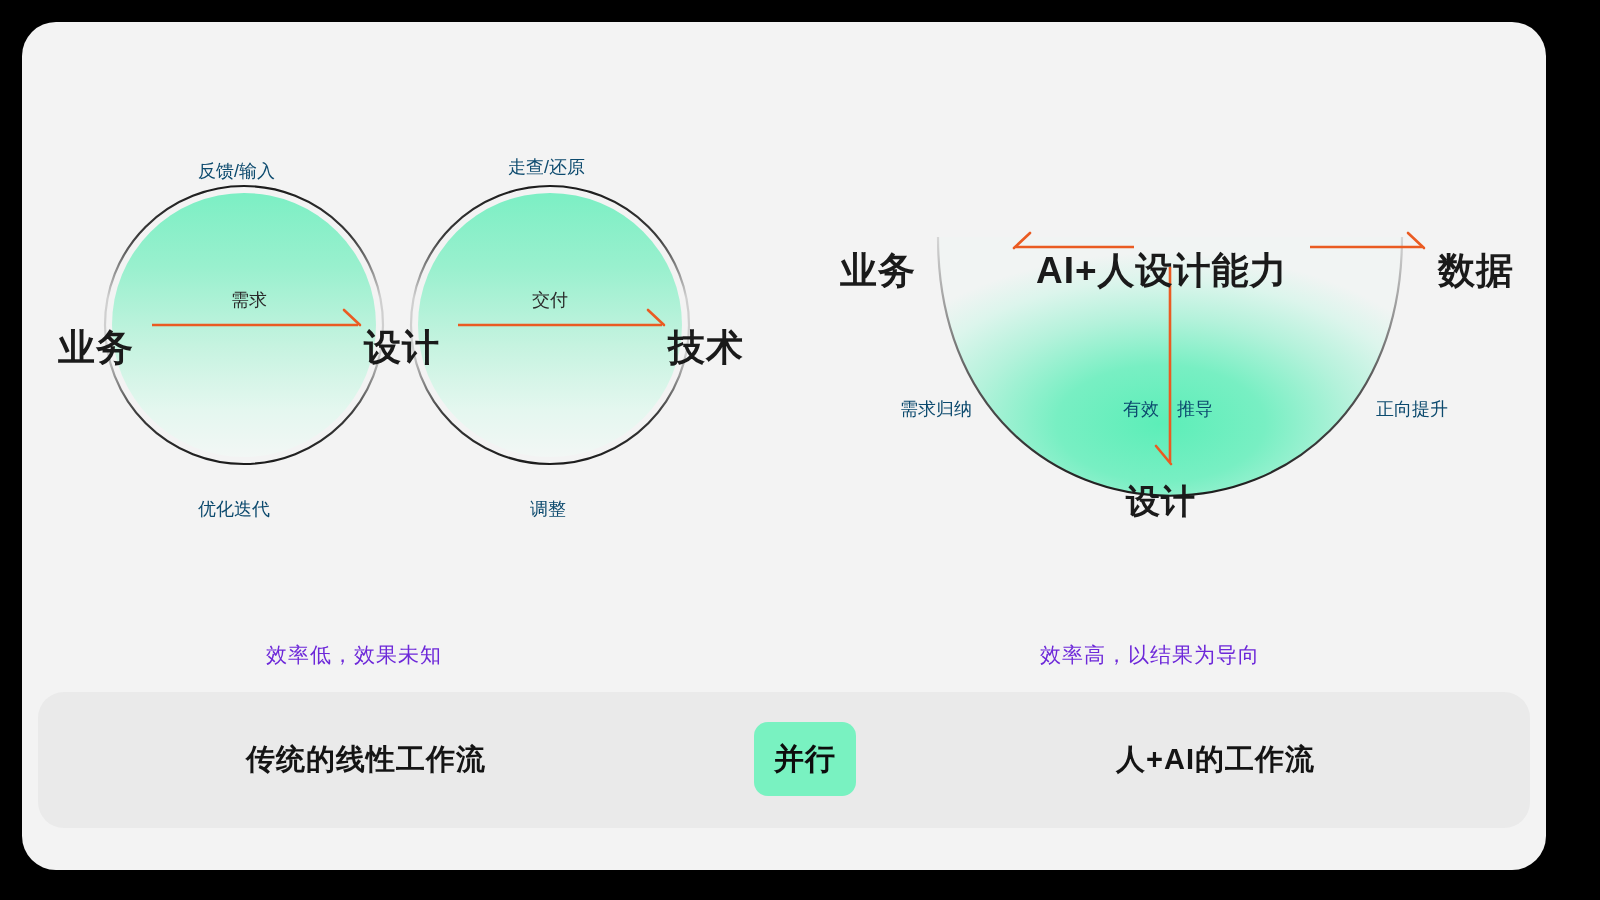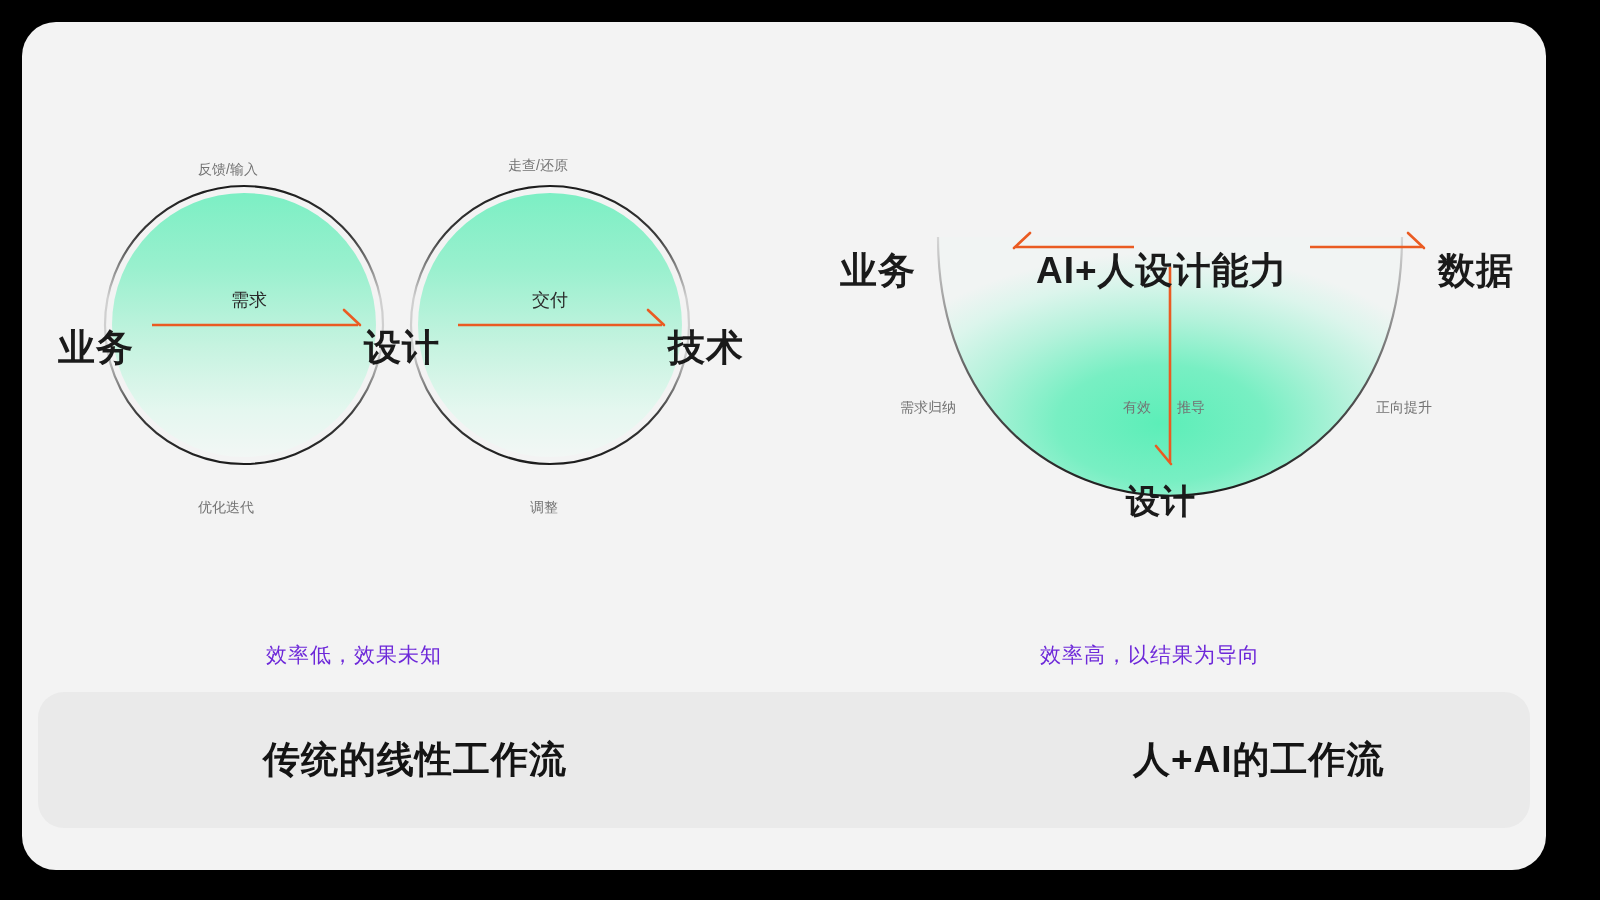--- a/index.html
+++ b/index.html
@@ -42,23 +42,23 @@
     font-weight: 700;
     letter-spacing: 1px;
     margin-top: 24px;
   }
   .edge-small {
     font-size: 18px;
     font-weight: 400;
     color: #2B2B2B;
   }
   .arc-small {
-    font-size: 14px;
+    font-size: 18px;
     font-weight: 400;
-    color: #737373;
+    color: #0c4a6e;
   }
   .cap-big {
     font-size: 34px;
     font-weight: 700;
     letter-spacing: 1px;
   }
   .footnote {
     font-size: 21px;
     font-weight: 400;
     color: #6d28d9;
@@ -69,26 +69,25 @@
     position: absolute;
     left: 16px; top: 670px;
     width: 1492px; height: 136px;
     background: #EAEAEA;
     border-radius: 26px;
   }
   .flow-label {
     position: absolute;
     top: 50%;
     transform: translateY(-50%);
-    font-size: 37px;
+    font-size: 29px;
     font-weight: 700;
     color: #141414;
     letter-spacing: 1px;
     white-space: nowrap;
-    margin-left: 17px;
   }
   #flow-left  { left: 208px; }
   #flow-right { left: 1078px; }
   #parallel-badge {
     position: absolute;
     left: 716px; top: 30px;
     width: 102px; height: 74px;
     background: #79F2C1;
     border-radius: 14px;
     display: flex;
@@ -216,17 +215,20 @@
 
     <div class="lbl arc-small" style="left:878px; top:378px;">需求归纳</div>
     <div class="lbl arc-small" style="left:1354px; top:378px;">正向提升</div>
     <div class="lbl arc-small" style="left:1101px; top:378px;">有效</div>
     <div class="lbl arc-small" style="left:1155px; top:378px;">推导</div>
 
     <div class="lbl footnote" style="left:1018px; top:622px;">效率高，以结果为导向</div>
 
     <div id="bottom-panel">
       <div class="flow-label" id="flow-left">传统的线性工作流</div>
+      <div id="parallel-badge">
+        <span>并行</span>
+      </div>
       <div class="flow-label" id="flow-right">人+AI的工作流</div>
     </div>
 
   </div>
 </div>
 
 </body></html>

